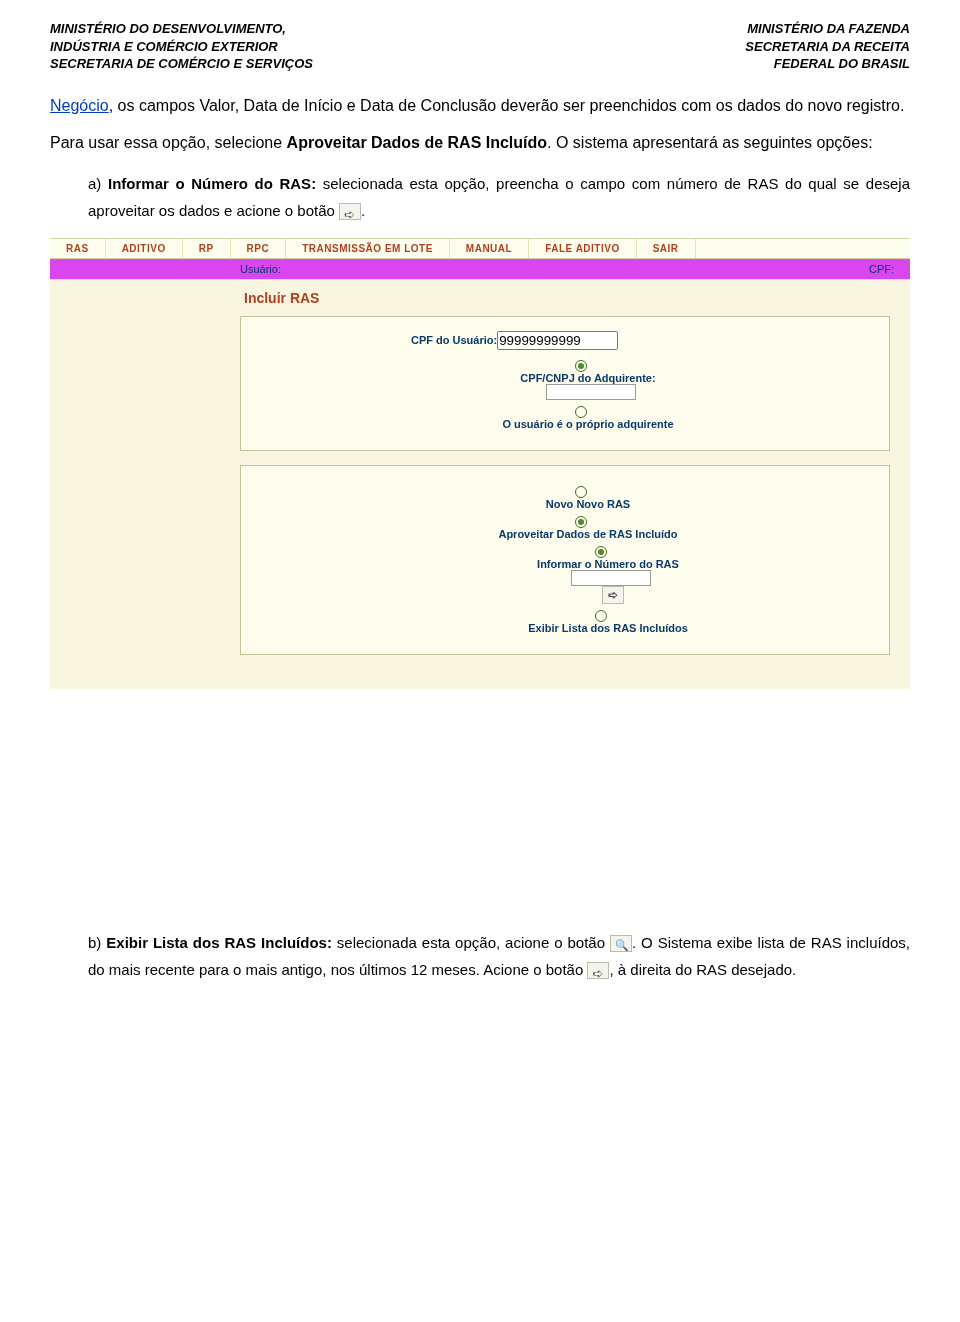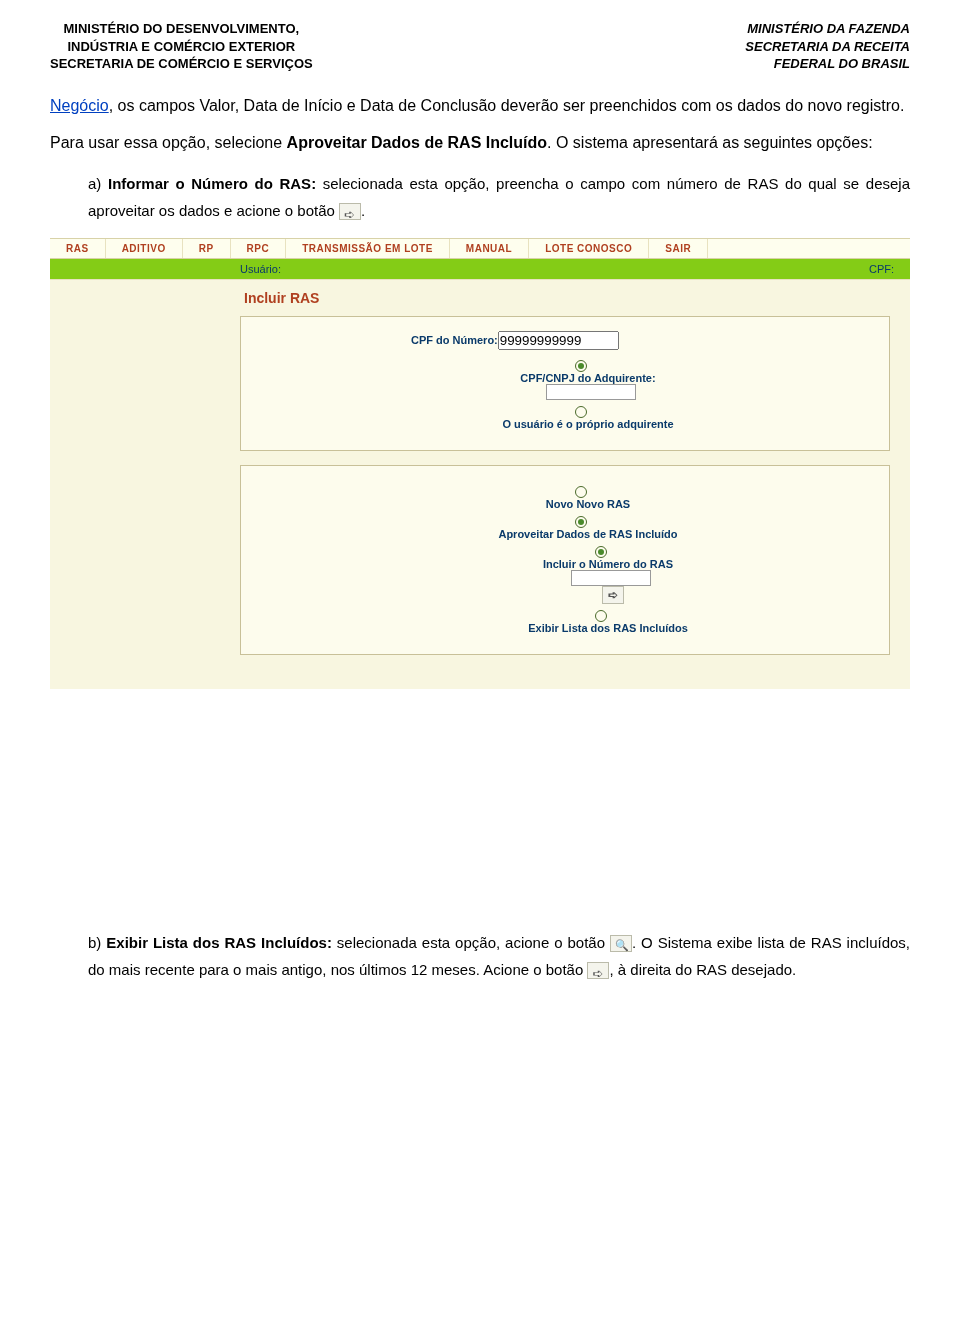--- a/index.html
+++ b/index.html
@@ -12,21 +12,21 @@
     padding: 20px 50px 40px 50px;
   }
   .header {
     display: flex;
     justify-content: space-between;
     font-weight: bold;
     font-size: 13px;
     line-height: 1.35;
     margin-bottom: 22px;
   }
-  .header-left { text-align: center; }
+  .header-left { text-align: left; font-style: italic; }
   .header-right { text-align: right; font-style: italic; }
   .body-text {
     font-size: 16px;
     line-height: 1.35;
     text-align: justify;
     margin-bottom: 16px;
   }
   .body-text .link-word {
     color: #0040c0;
     text-decoration: underline;
@@ -88,21 +88,21 @@
   .menubar .tab {
     padding: 4px 16px;
     color: #b04020;
     font-weight: bold;
     font-size: 10px;
     letter-spacing: 0.5px;
     border-right: 1px solid #e8e2c0;
   }
   .userbar {
     display: flex;
-    background: #84cc16;
+    background: #d946ef;
     border-bottom: 1px solid #e8e2c0;
     padding: 4px 16px 4px 190px;
     color: #0a3a6a;
   }
   .userbar .lbl { flex: 0 0 auto; margin-right: auto; }
   .userbar .cpf { margin-left: 400px; }
   .content {
     background: #f8f6e0;
     padding: 6px 0 20px 190px;
   }
@@ -213,33 +213,33 @@
 </p>
 
 <div class="app">
   <div class="menubar">
     <div class="tab">RAS</div>
     <div class="tab">ADITIVO</div>
     <div class="tab">RP</div>
     <div class="tab">RPC</div>
     <div class="tab">TRANSMISSÃO EM LOTE</div>
     <div class="tab">MANUAL</div>
-    <div class="tab">LOTE CONOSCO</div>
+    <div class="tab">FALE ADITIVO</div>
     <div class="tab">SAIR</div>
   </div>
   <div class="userbar">
     <span class="lbl">Usuário:</span>
     <span class="cpf">CPF:</span>
   </div>
   <div class="content">
     <div class="section-title">Incluir RAS</div>
 
     <div class="panel cpfuser">
       <div class="first">
-        <label>CPF do Número:</label>
+        <label>CPF do Usuário:</label>
         <input class="txtbox" value="99999999999" style="">
       </div>
       <div class="row">
         <span class="radio on"></span>
         <label>CPF/CNPJ do Adquirente:</label>
         <input class="txtbox" style="width: 90px;">
       </div>
       <div class="row">
         <span class="radio"></span>
         <label>O usuário é o próprio adquirente</label>
@@ -250,21 +250,21 @@
       <div class="row">
         <span class="radio"></span>
         <label>Novo Novo RAS</label>
       </div>
       <div class="row">
         <span class="radio on"></span>
         <label>Aproveitar Dados de RAS Incluído</label>
       </div>
       <div class="row sub">
         <span class="radio on"></span>
-        <label>Incluir o Número do RAS</label>
+        <label>Informar o Número do RAS</label>
         <input class="txtbox" style="width: 80px;">
         <span class="btn-go">➪</span>
       </div>
       <div class="row sub">
         <span class="radio"></span>
         <label>Exibir Lista dos RAS Incluídos</label>
       </div>
     </div>
   </div>
 </div>

